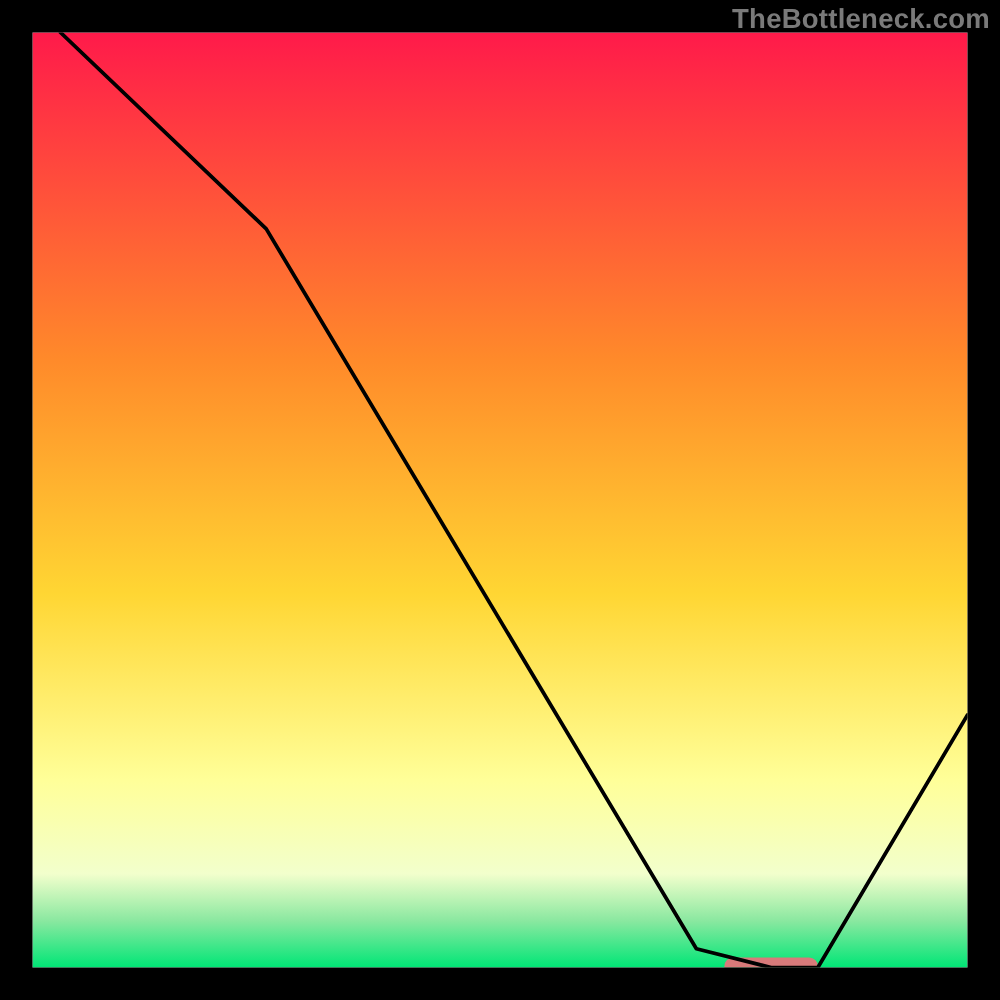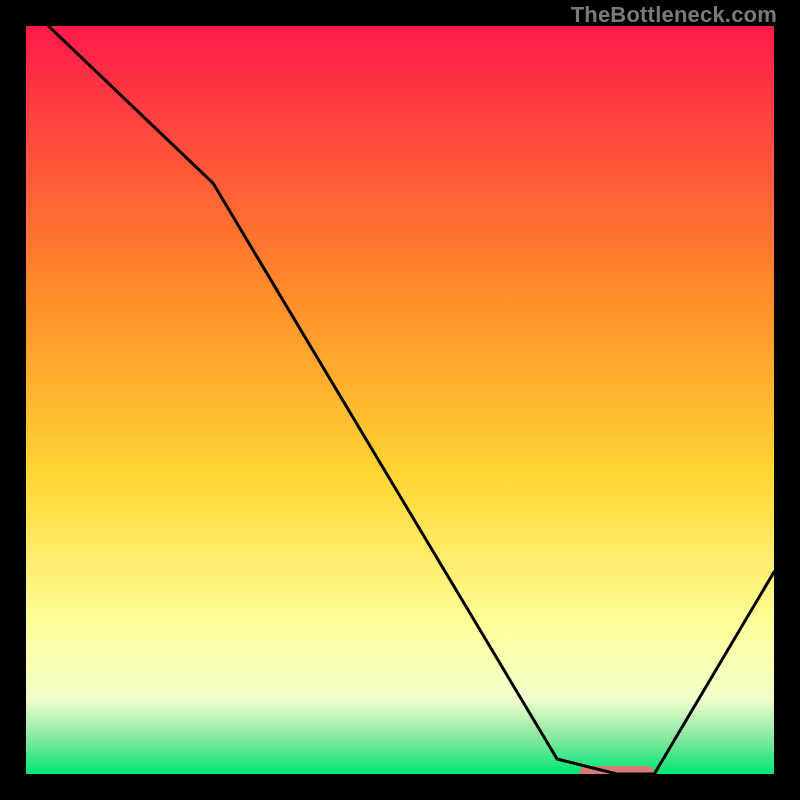--- a/index.html
+++ b/index.html
@@ -11,21 +11,21 @@
     font-family: Arial, Helvetica, sans-serif;
   }
   .container {
     position: relative;
     width: 800px;
     height: 800px;
   }
   .watermark {
     position: absolute;
     top: 2px;
-    right: 23px;
+    right: 8px;
     font-size: 22px;
     font-weight: bold;
     color: #7a7a7a;
     letter-spacing: 0.2px;
     z-index: 10;
   }
   svg {
     display: block;
   }
 </style>

